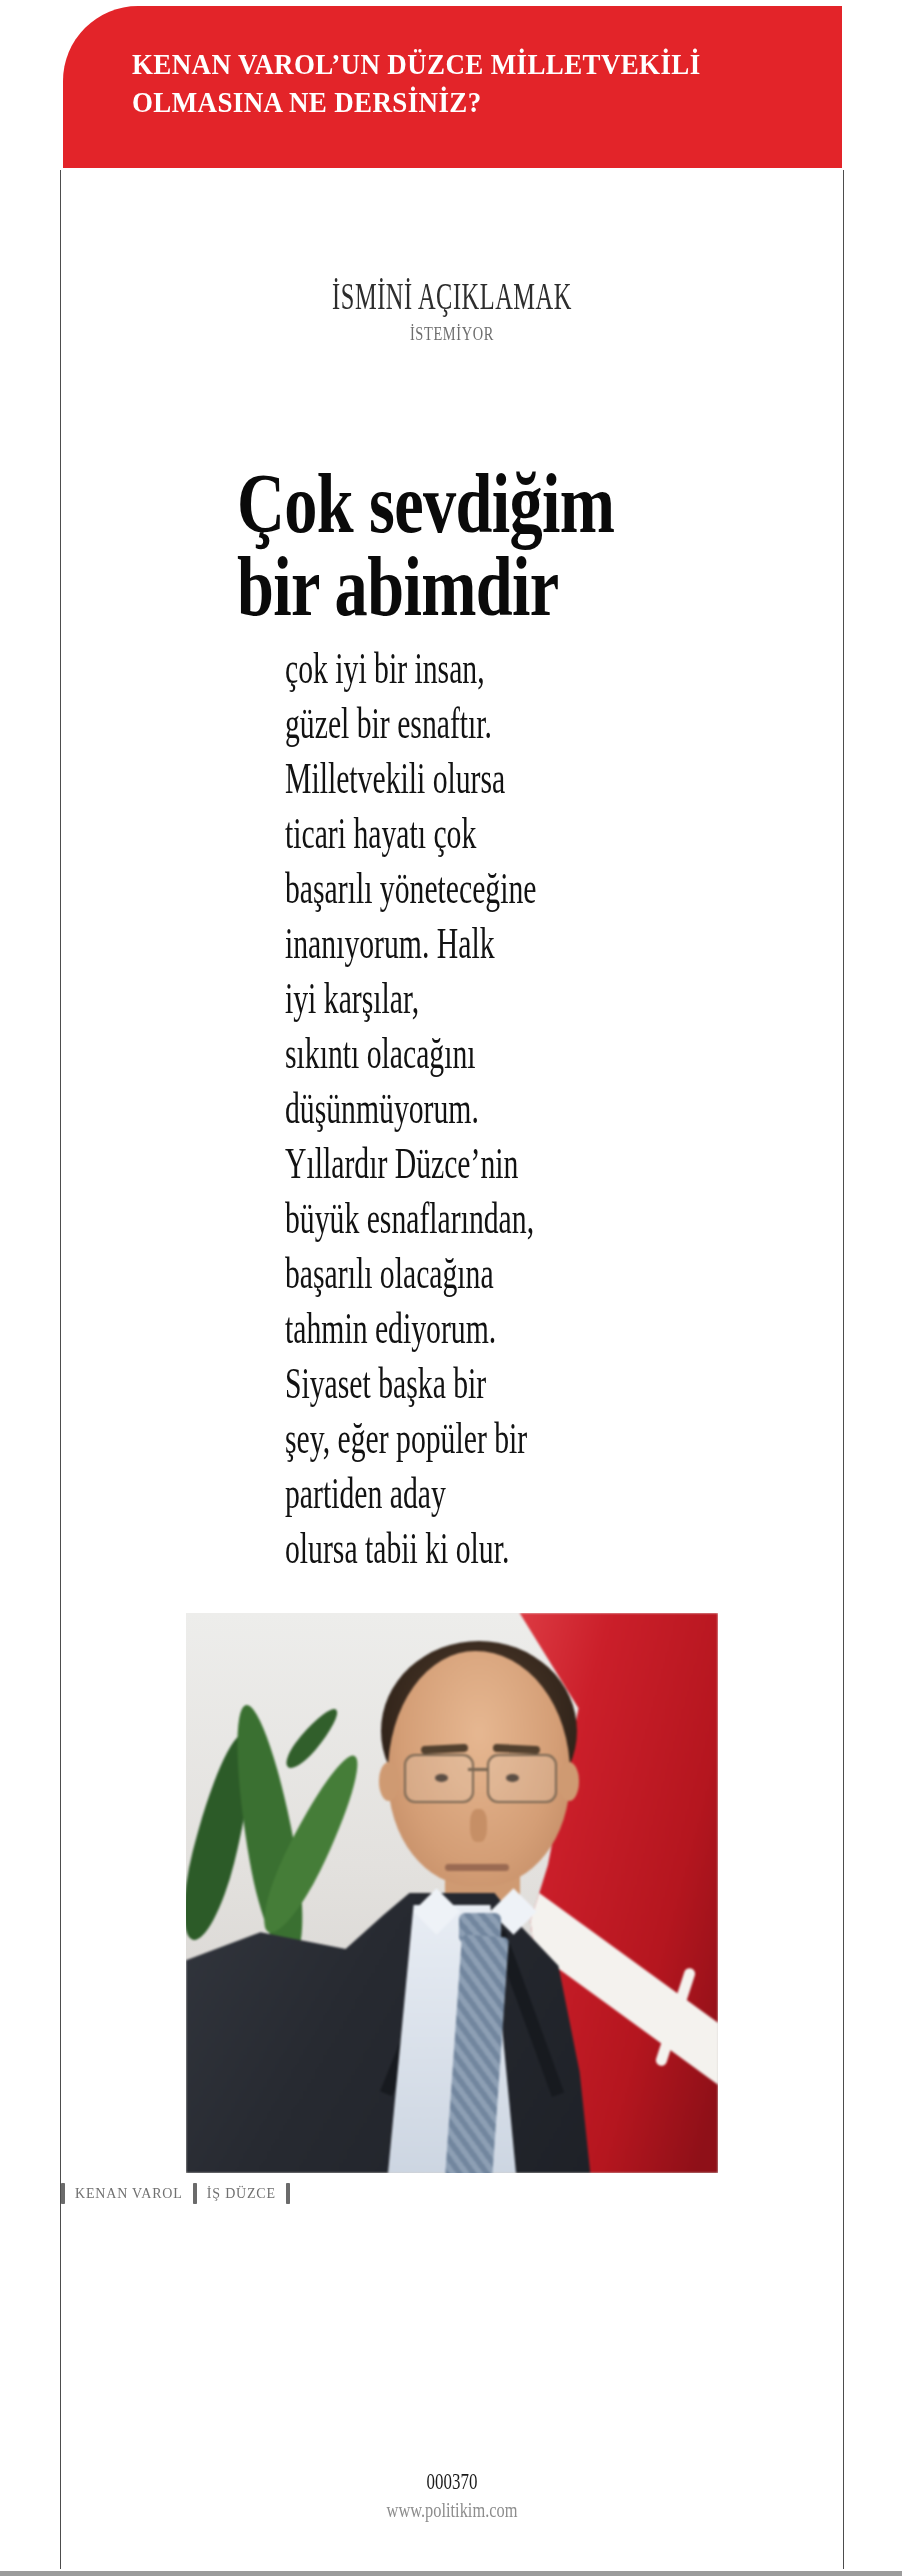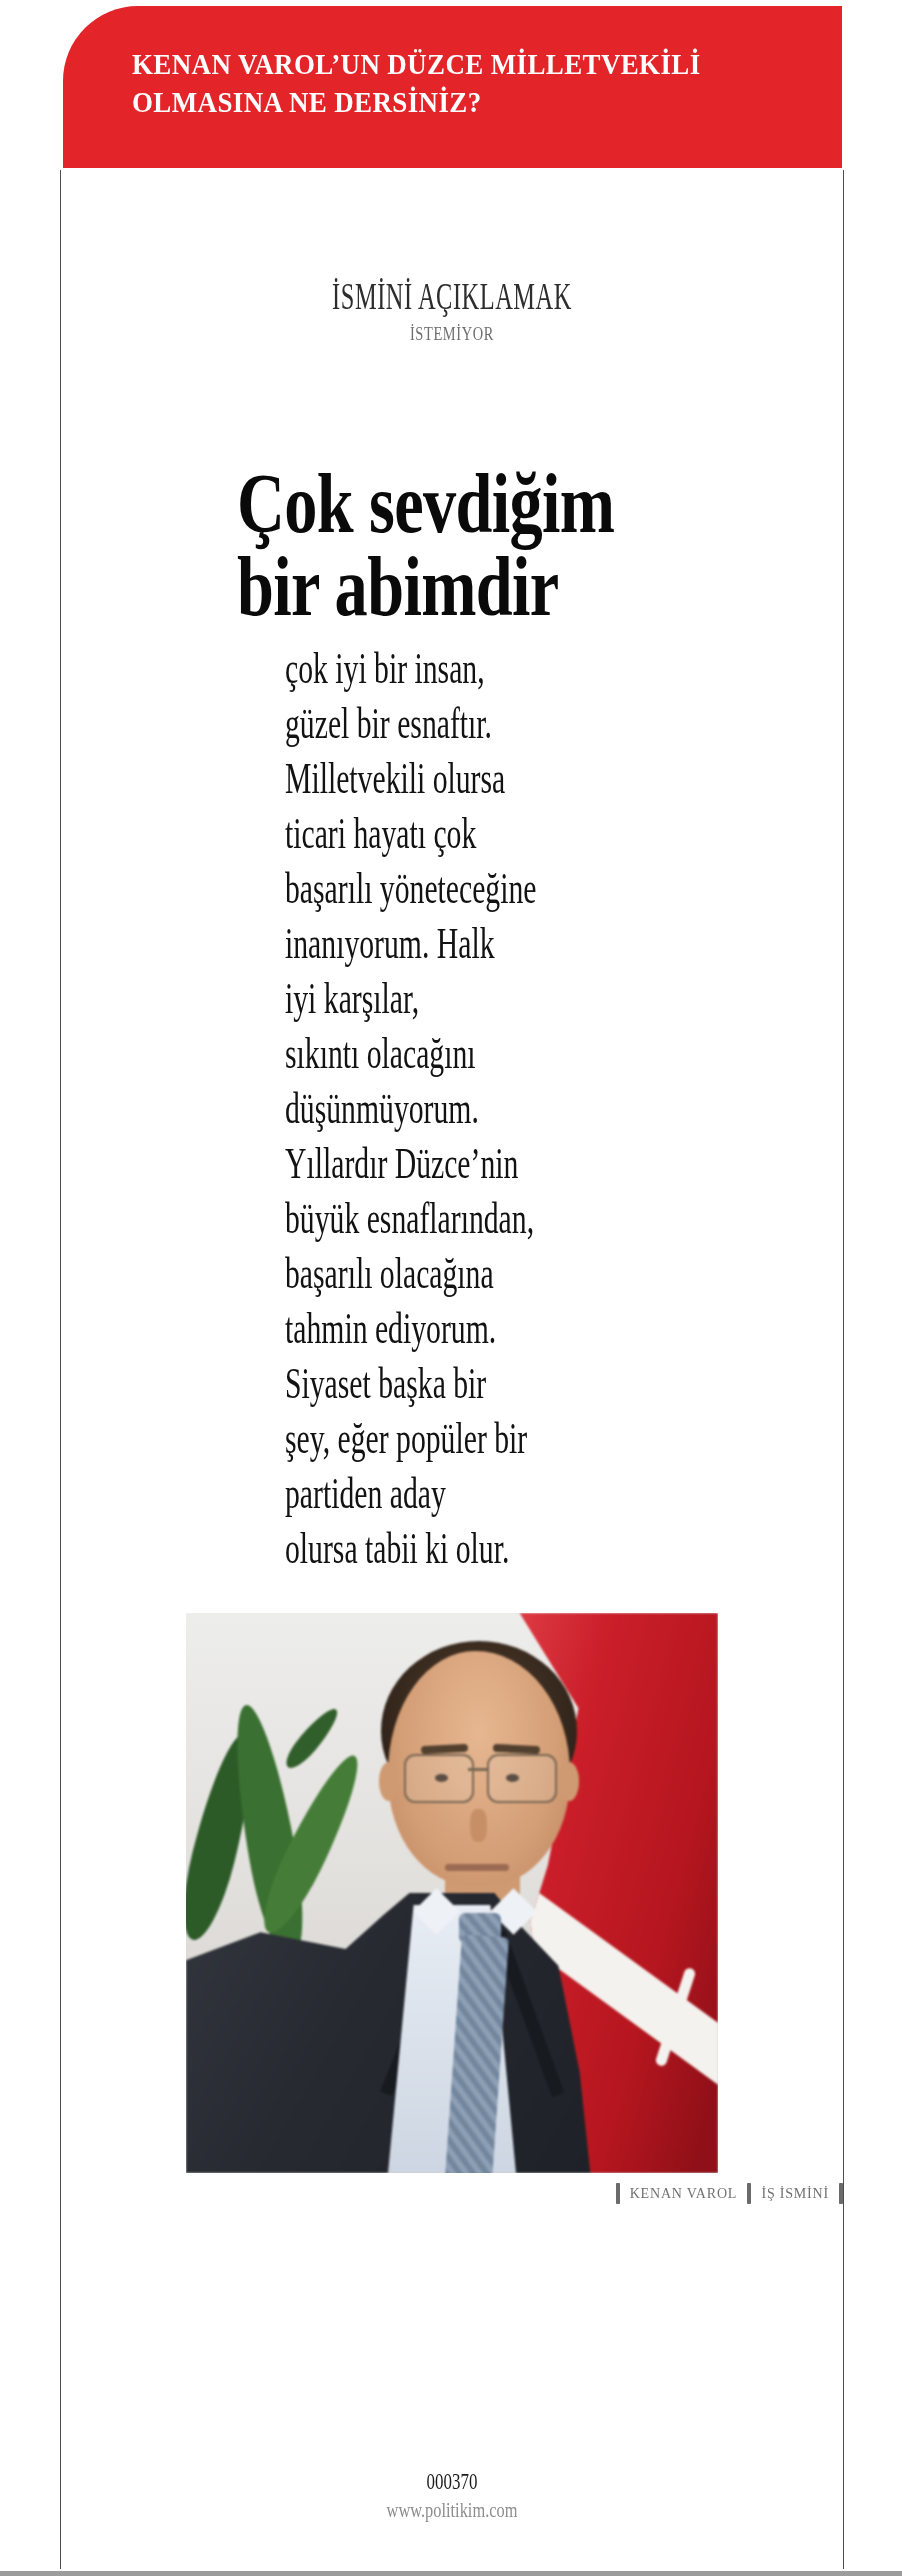--- a/index.html
+++ b/index.html
@@ -80,21 +80,21 @@
   .lapel-l{left:226px;top:314px;transform:rotate(22deg);}
   .lapel-r{left:336px;top:314px;transform:rotate(-20deg);}
   .tie-knot{position:absolute;left:273px;top:300px;width:42px;height:30px;border-radius:6.3px;
             background:repeating-linear-gradient(50deg,#72869e 0 5.5px,#8d9fb4 5.5px 11px);}
   .tie{position:absolute;left:276px;top:323px;width:47px;height:243px;border-radius:4.7px;
        background:repeating-linear-gradient(50deg,#72869e 0 5.5px,#8d9fb4 5.5px 11px);
        transform:rotate(4deg);transform-origin:top center;}
 
   
   .caption{position:absolute;left:0;top:2013px;width:100%;display:flex;align-items:center;
-           justify-content:flex-end;gap:10.2px;}
+           justify-content:flex-start;gap:10.2px;}
   .caption-bar{width:3.9px;height:21px;background:#6b6b6b;border-radius:0.8px;}
   .caption-text{color:#707070;font-size:14px;letter-spacing:0.8px;white-space:nowrap;}
 
   
   .footer-code{position:absolute;left:0;top:2298px;width:100%;text-align:center;color:#1a1a1a;
                font-size:23.5px;transform:scaleX(0.72);transform-origin:center top;}
   .footer-url{position:absolute;left:0;top:2328px;width:100%;text-align:center;color:#8d8d8d;
               font-size:21px;transform:scaleX(0.78);transform-origin:center top;}
 
   .bottom-strip{position:absolute;left:0;bottom:0;width:100%;height:4.7px;
@@ -168,21 +168,21 @@
         <div class="collar collar-r"></div>
         <div class="tie-knot"></div>
         <div class="tie"></div>
       </div>
     </div>
 
     <div class="caption">
       <span class="caption-bar"></span>
       <span class="caption-text">KENAN VAROL</span>
       <span class="caption-bar"></span>
-      <span class="caption-text">İŞ İSMİNİ</span>
+      <span class="caption-text">İŞ DÜZCE</span>
       <span class="caption-bar"></span>
     </div>
 
     <div class="footer-code">000370</div>
     <div class="footer-url">www.politikim.com</div>
   </div>
 
   <div class="bottom-strip"></div>
 </div>
 

